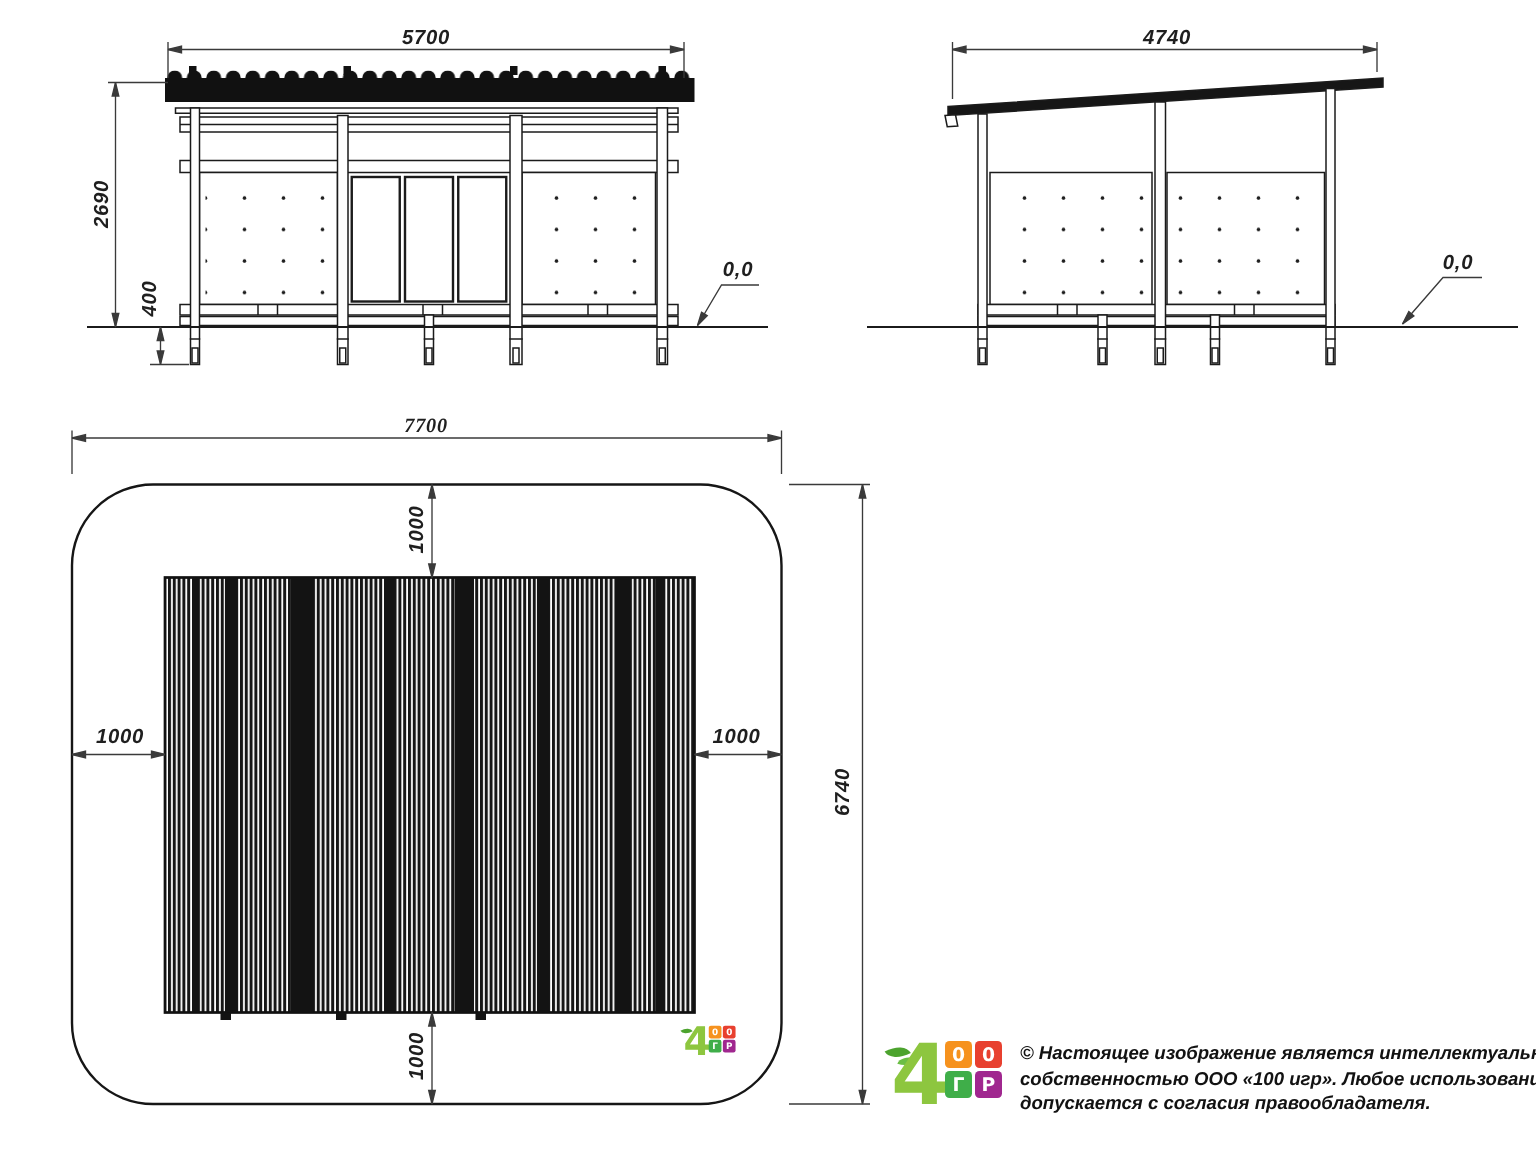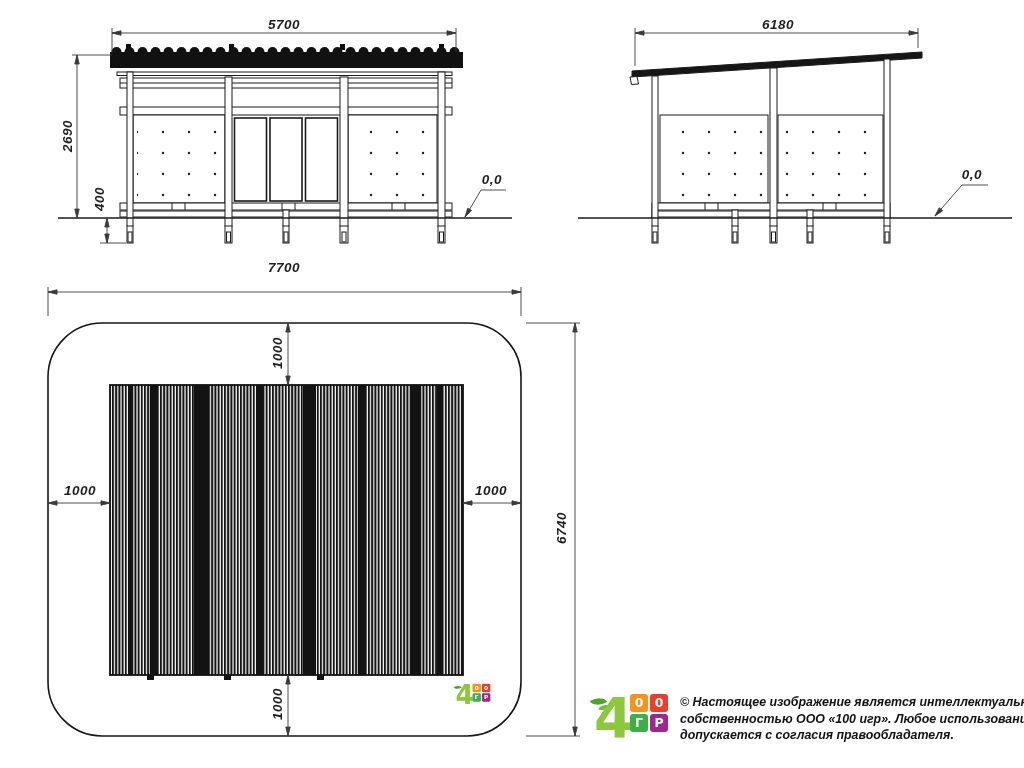--- a/index.html
+++ b/index.html
@@ -210,24 +210,24 @@
     <path d="M463,503 l9,-2.2 l0,4.4 z" fill="#3a3a3a"></path>
         <path d="M521,503 l-9,-2.2 l0,4.4 z" fill="#3a3a3a"></path>
   </g>
 </svg>
 
 <div class="dimlabel" style="left:254px;top:17px;">5700</div>
 <div class="dimlabel rot" style="left:38px;top:128px;">2690</div>
 <div class="dimlabel rot" style="left:70px;top:191px;">400</div>
 <div class="dimlabel narrow" style="left:472px;top:172px;">0,0</div>
 
-<div class="dimlabel" style="left:748px;top:17px;">6180</div>
+<div class="dimlabel" style="left:748px;top:17px;">4740</div>
 <div class="dimlabel narrow" style="left:952px;top:167px;">0,0</div>
 
-<div class="dimlabel" style="left:254px;top:260px;">7700</div>
+<div class="dimlabel" style="left:254px;top:276px;font-family:Liberation Serif, serif;">7700</div>
 <div class="dimlabel rot" style="left:532px;top:520px;">6740</div>
 <div class="dimlabel rot" style="left:248px;top:345px;">1000</div>
 <div class="dimlabel rot" style="left:248px;top:696px;">1000</div>
 <div class="dimlabel" style="left:50px;top:483px;">1000</div>
 <div class="dimlabel" style="left:461px;top:483px;">1000</div>
 
 <div class="logo logo-small" style="left:457px;top:681px;">
   <div class="logo-leaf"></div>
   <div class="logo-glyph">4</div>
   <div class="logo-grid">

